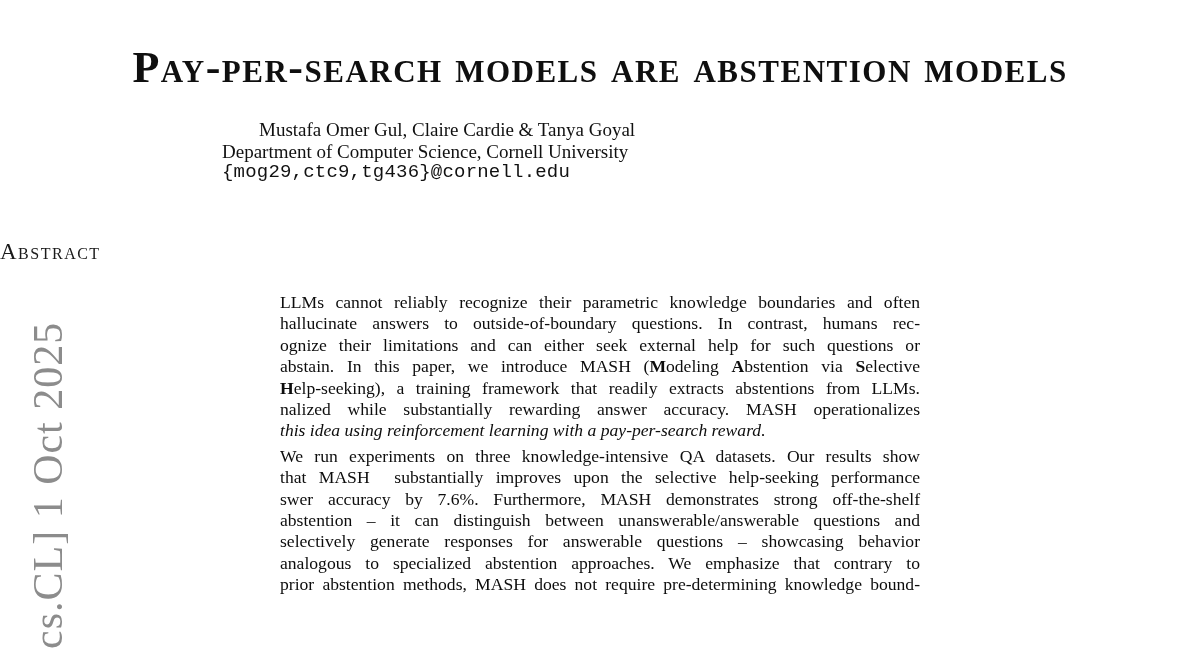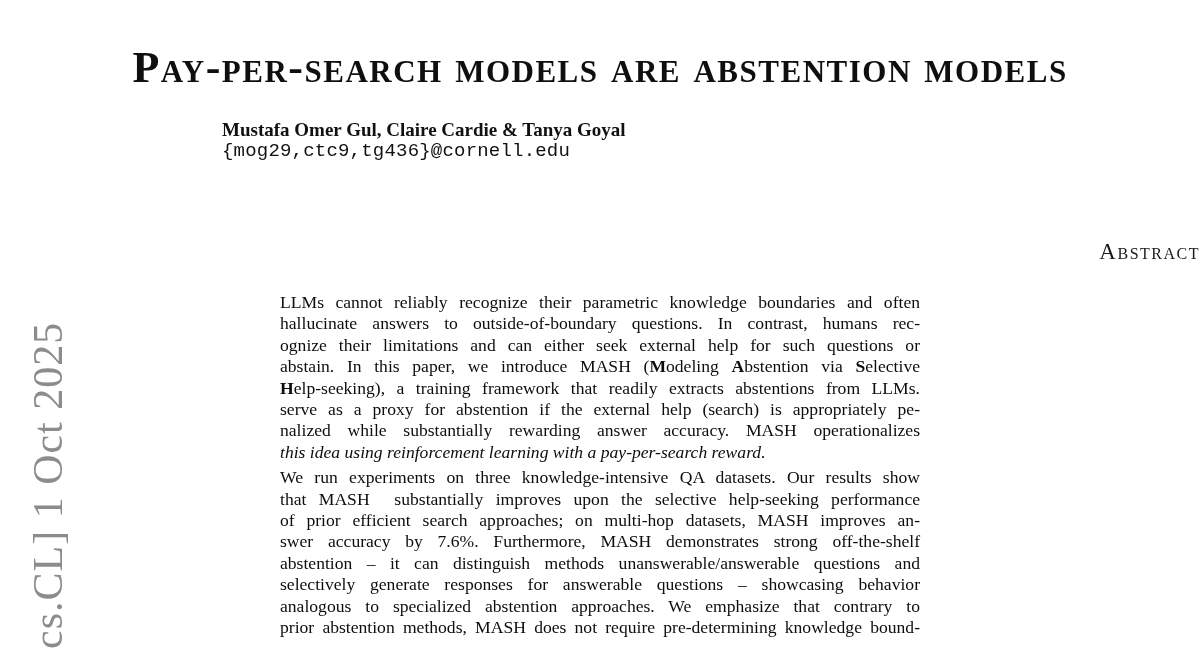--- a/index.html
+++ b/index.html
@@ -35,32 +35,32 @@
     color: #0f0f0f;
     white-space: nowrap;
   }
   .authors-block {
     position: absolute;
     left: 222px;
     top: 119px;
     font-size: 19px;
     line-height: 21.5px;
   }
-  .author-names { font-weight: bold; }
+  .author-names { font-weight: normal; margin-left: 37px; }
   .author-emails {
     font-family: "Liberation Mono", "DejaVu Sans Mono", monospace;
     font-size: 19px;
     letter-spacing: 0.2px;
   }
   .abstract-heading {
     position: absolute;
     top: 239px;
     left: 0;
     width: 1200px;
-    text-align: right;
+    text-align: left;
     font-variant: small-caps;
     font-size: 23px;
     letter-spacing: 1.5px;
     color: #1a1a1a;
   }
   .abstract-body {
     position: absolute;
     left: 280px;
     top: 292px;
     width: 640px;
@@ -78,39 +78,38 @@
 </style>
 </head>
 <body>
 
 <div class="arxiv-stamp">[cs.CL] 1 Oct 2025</div>
 
 <h1 class="paper-title">Pay-per-search models are abstention models</h1>
 
 <div class="authors-block">
   <div class="author-names">Mustafa Omer Gul, Claire Cardie &amp; Tanya Goyal</div>
+  <div class="author-affiliation">Department of Computer Science, Cornell University</div>
   <div class="author-emails">{mog29,ctc9,tg436}@cornell.edu</div>
 </div>
 
 <div class="abstract-heading">Abstract</div>
 
 <div class="abstract-body">
     <div class="para">
       <div class="line">LLMs cannot reliably recognize their parametric knowledge boundaries and often</div>
       <div class="line">hallucinate answers to outside-of-boundary questions. In contrast, humans rec-</div>
       <div class="line">ognize their limitations and can either seek external help for such questions or</div>
       <div class="line">abstain. In this paper, we introduce MASH (<b>M</b>odeling <b>A</b>bstention via <b>S</b>elective</div>
       <div class="line"><b>H</b>elp-seeking), a training framework that readily extracts abstentions from LLMs.</div>
-      <div class="line">serve as a proxy for abstention if the external help (search) is appropriately pe-</div>
       <div class="line">nalized while substantially rewarding answer accuracy. MASH operationalizes</div>
       <div class="line flush">this idea using reinforcement learning with a pay-per-search reward.</div>
     </div>
     <div class="para">
       <div class="line">We run experiments on three knowledge-intensive QA datasets. Our results show</div>
       <div class="line">that MASH&nbsp; substantially improves upon the selective help-seeking performance</div>
-      <div class="line">of prior efficient search approaches; on multi-hop datasets, MASH improves an-</div>
       <div class="line">swer accuracy by 7.6%. Furthermore, MASH demonstrates strong off-the-shelf</div>
-      <div class="line">abstention – it can distinguish methods unanswerable/answerable questions and</div>
+      <div class="line">abstention – it can distinguish between unanswerable/answerable questions and</div>
       <div class="line">selectively generate responses for answerable questions – showcasing behavior</div>
       <div class="line">analogous to specialized abstention approaches. We emphasize that contrary to</div>
       <div class="line">prior abstention methods, MASH does not require pre-determining knowledge bound-</div>
     </div>
   </div>
 
 </body></html>

